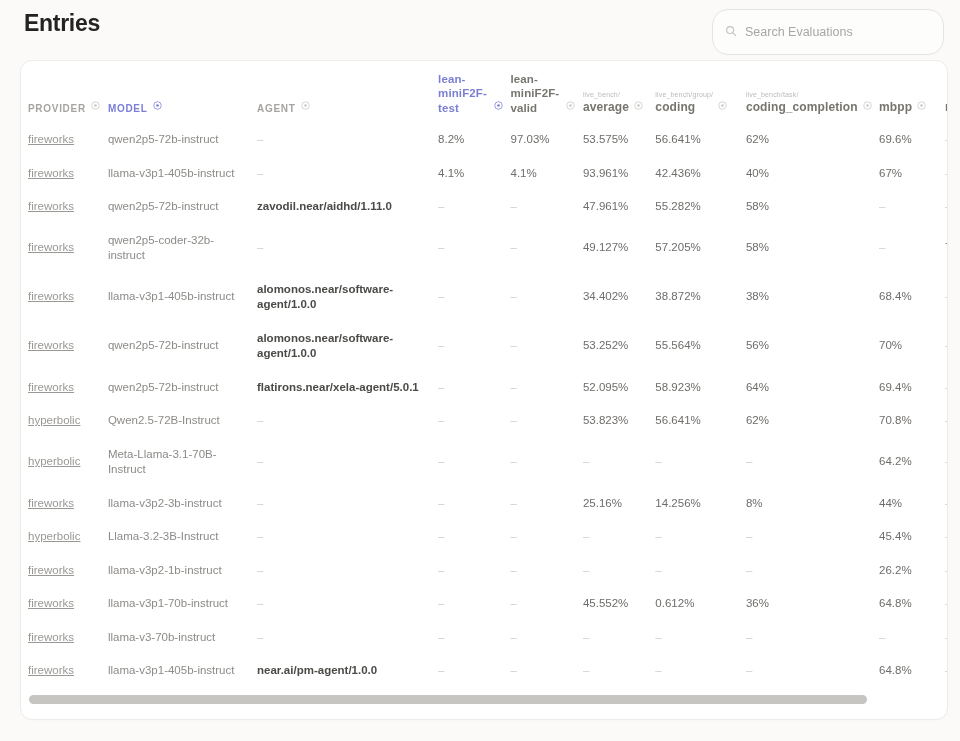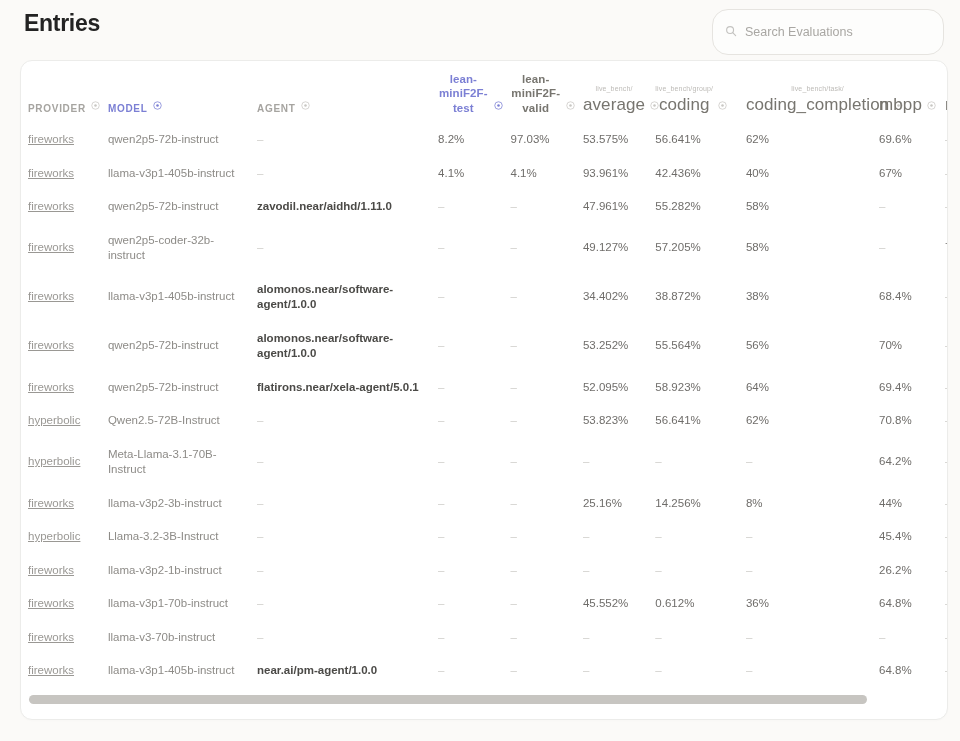--- a/index.html
+++ b/index.html
@@ -106,21 +106,21 @@
   col.c-f2ftest   { width: 68px; }
   col.c-f2fvalid  { width: 68px; }
   col.c-lbavg     { width: 68px; }
   col.c-lbcoding  { width: 85px; }
   col.c-lbcomp    { width: 125px; }
   col.c-mbpp      { width: 62px; }
   col.c-mbpp3     { width: 120px; }
 
   thead th {
     vertical-align: bottom;
-    text-align: center;
+    text-align: left;
     padding: 0 8px 8px 0;
     height: 62px;
     font-weight: 400;
   }
 
   .hdr {
     display: flex;
     align-items: flex-end;
     gap: 5px;
   }
@@ -130,22 +130,22 @@
     letter-spacing: 0.7px;
     text-transform: uppercase;
     color: #a6a4a0;
     line-height: 1.25;
     font-weight: bold;
   }
 
   .hdr-txt.plain {
     text-transform: none;
     letter-spacing: 0.1px;
-    font-size: 17px;
-    font-weight: 400;
+    font-size: 12px;
+    font-weight: 700;
     color: #77756f;
   }
 
   .hdr-txt.wrapnarrow {
     text-transform: none;
     letter-spacing: 0.1px;
     font-size: 11.5px;
     font-weight: 600;
     color: #77756f;
     max-width: 52px;

